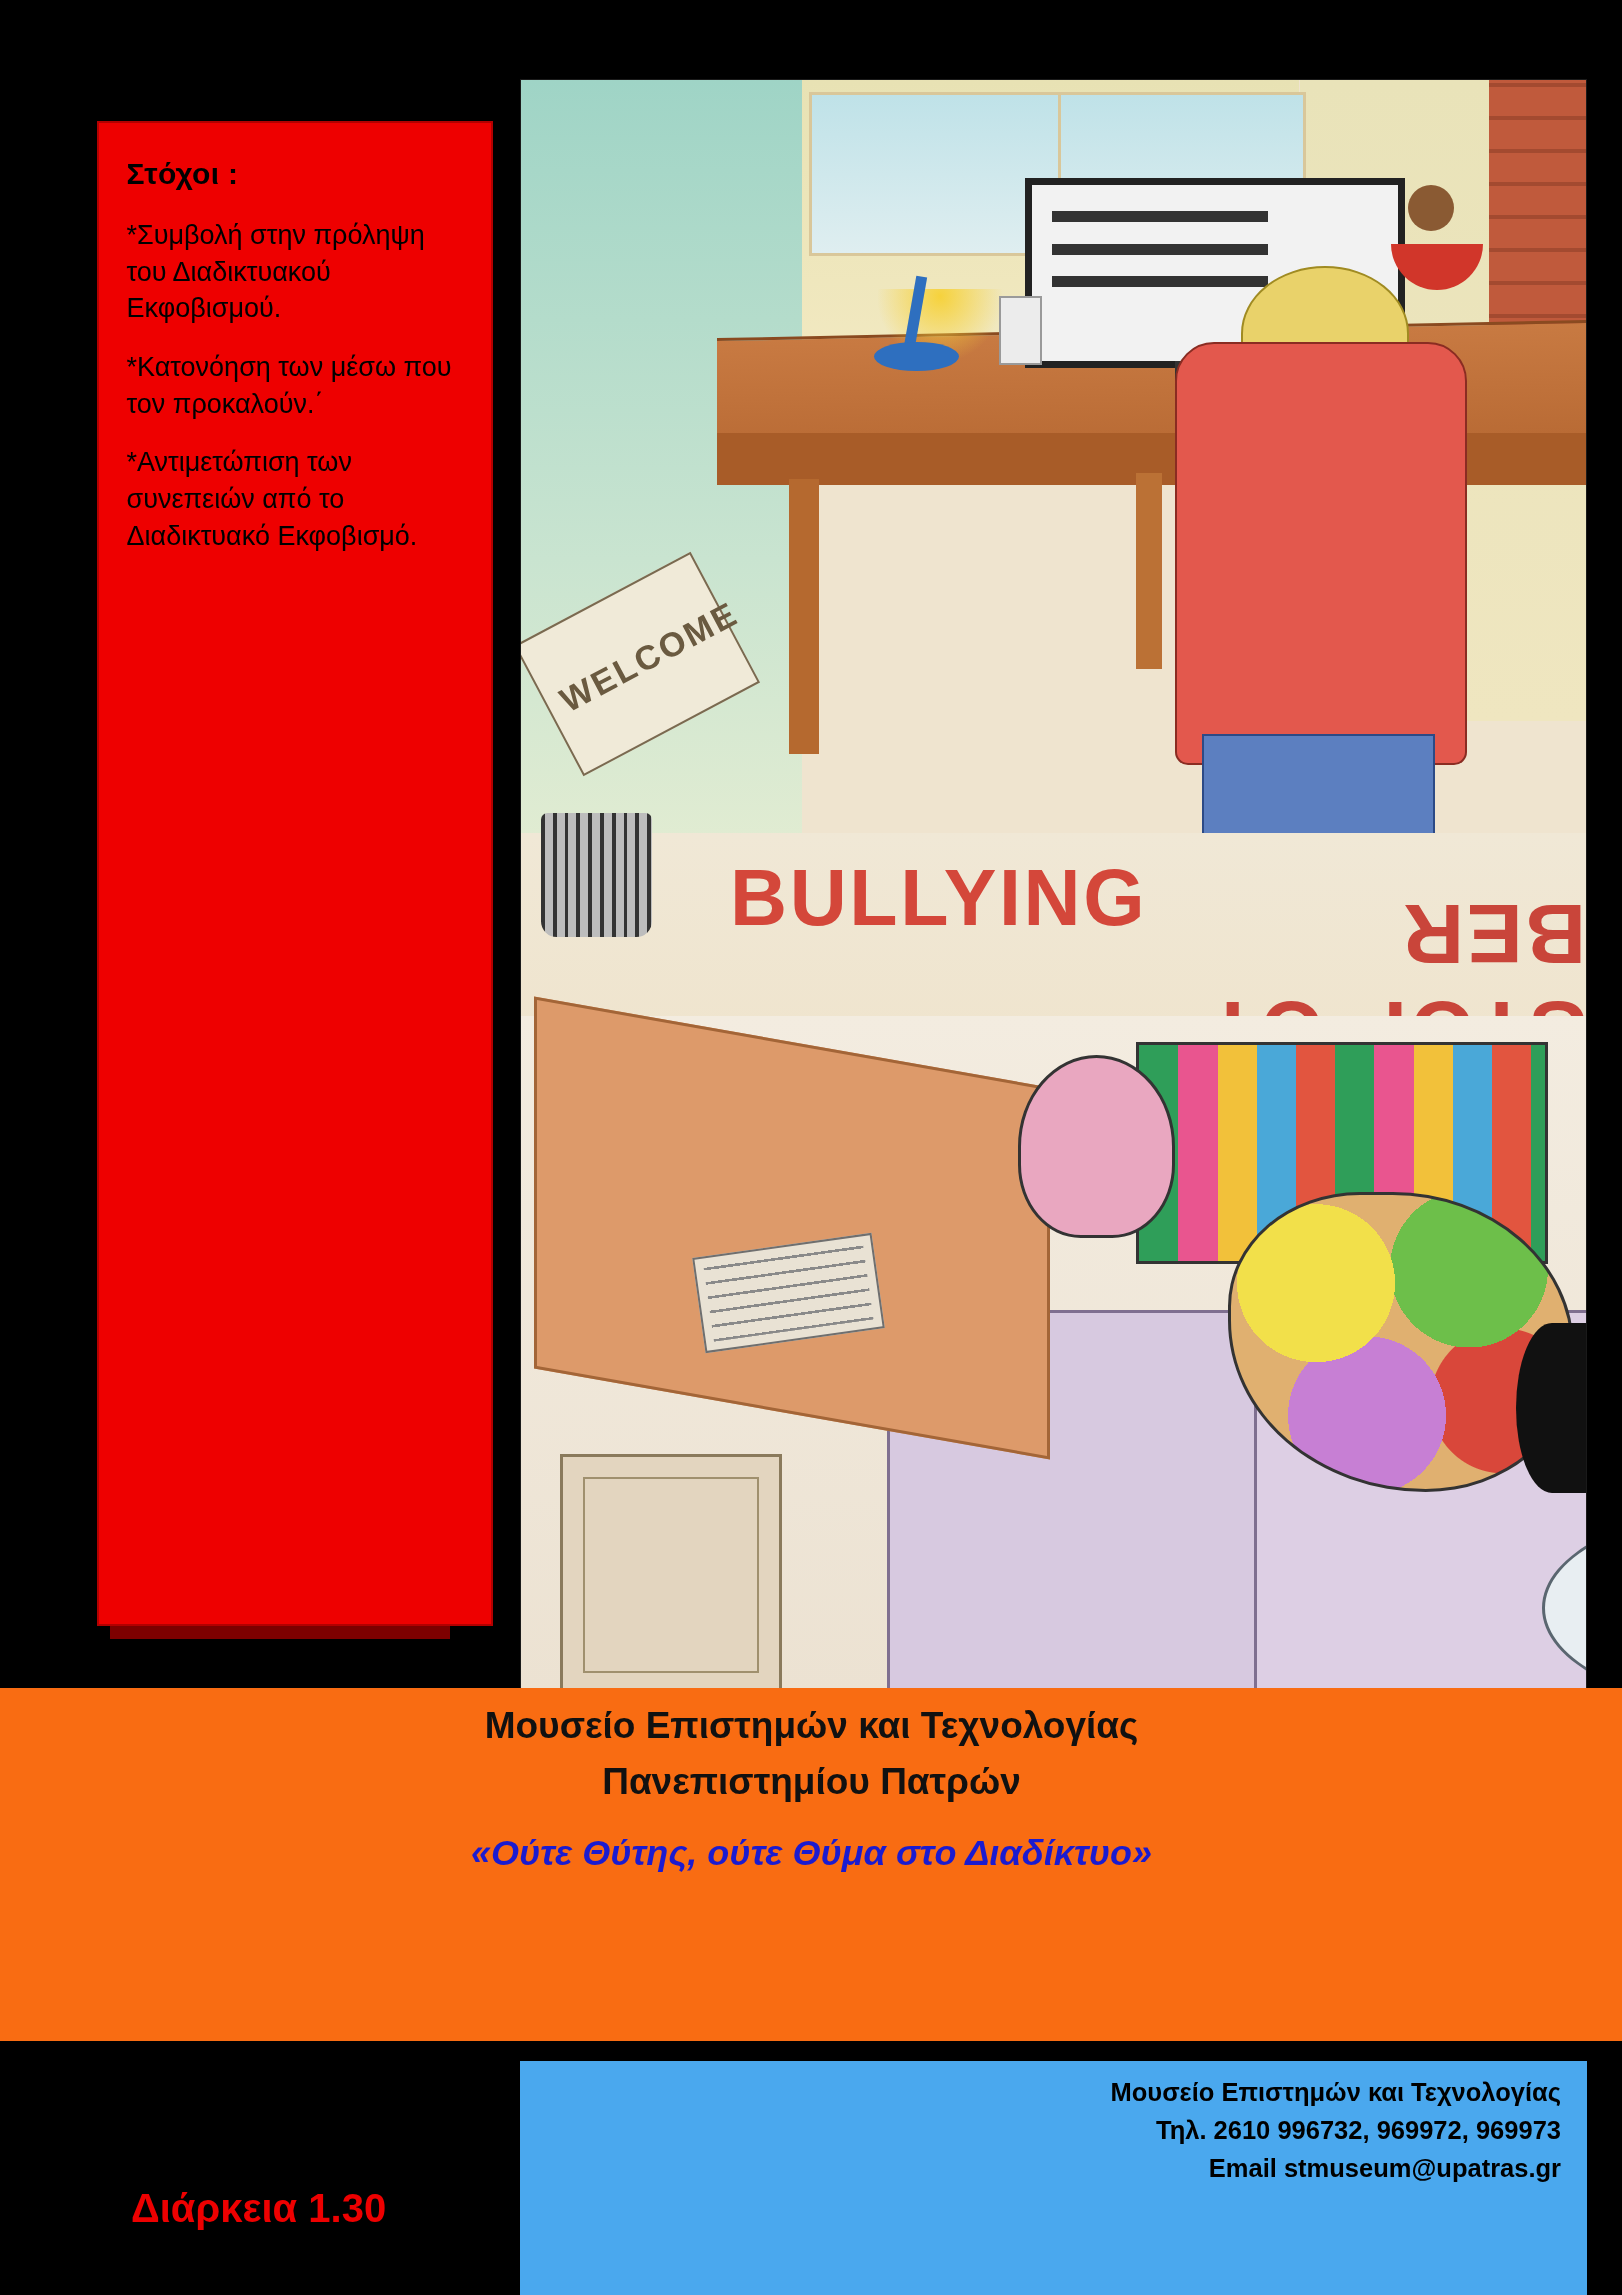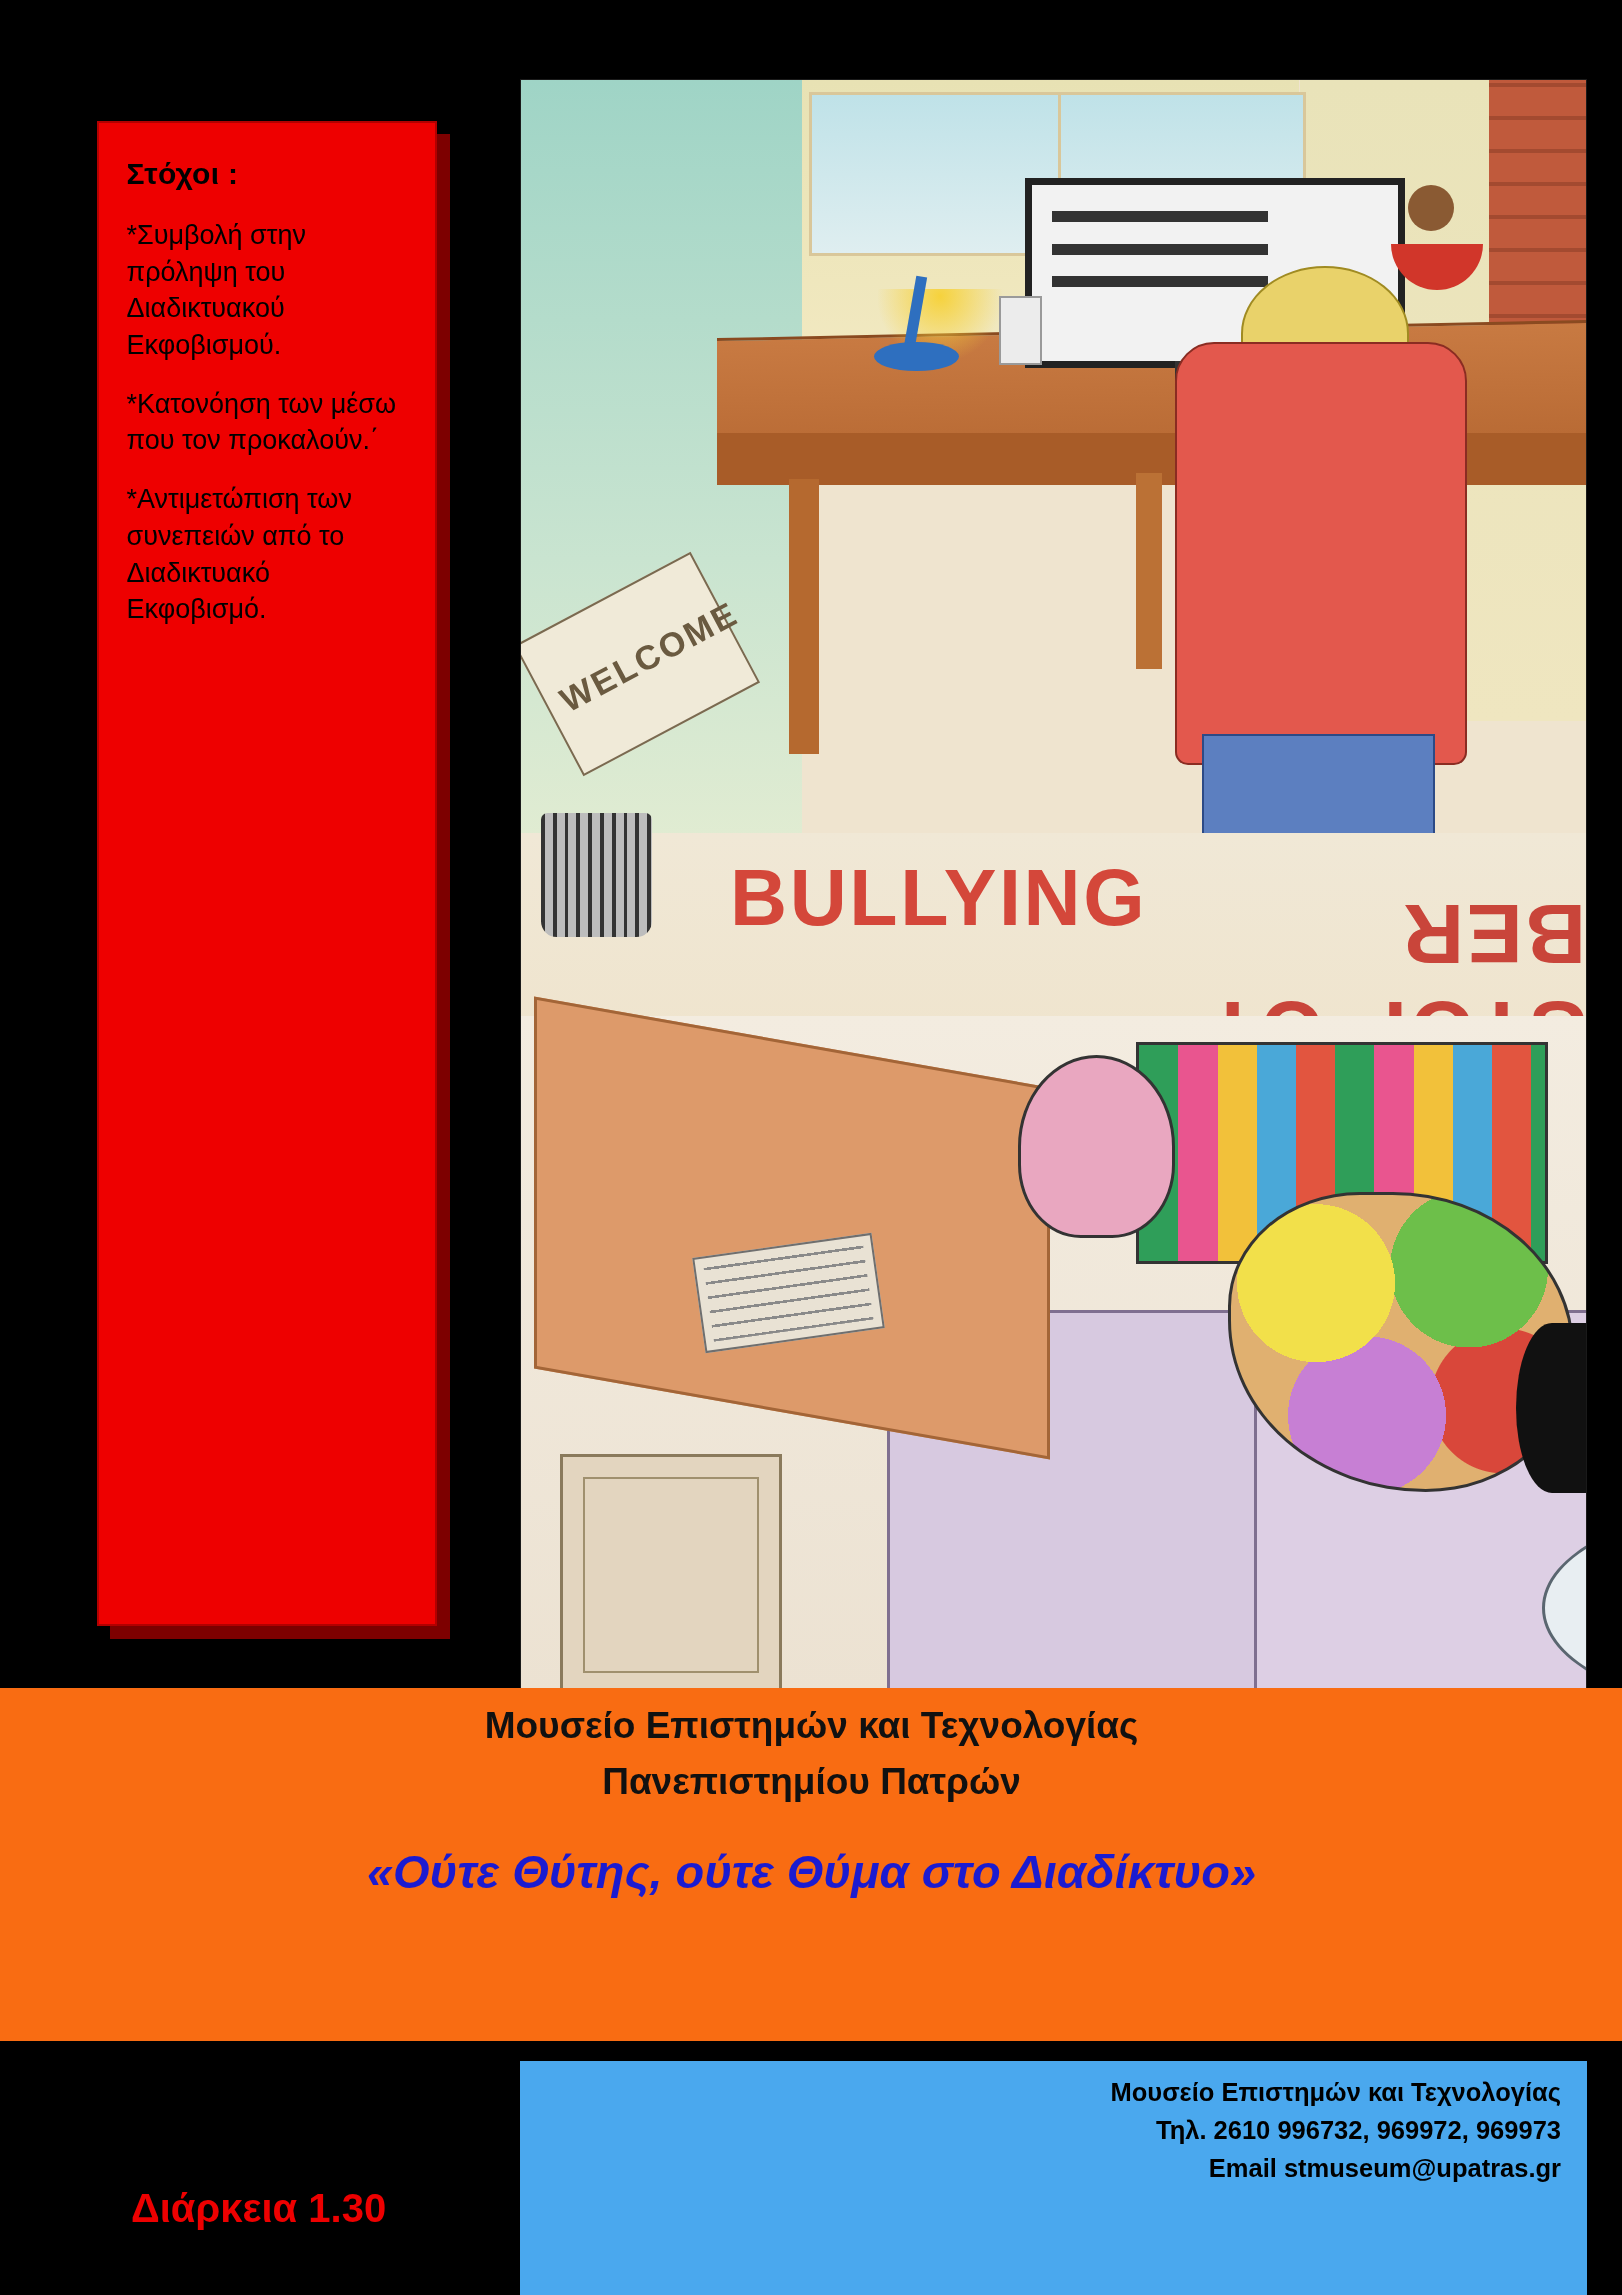--- a/index.html
+++ b/index.html
@@ -28,21 +28,21 @@
     left: 110px;
     top: 134px;
     width: 340px;
     height: 1505px;
     background: #7d0000;
   }
   .goals-box {
     position: absolute;
     left: 97px;
     top: 121px;
-    width: 340px;
+    width: 396px;
     height: 1505px;
     background: #ee0000;
     border: 2px solid #b30000;
     box-sizing: border-box;
     padding: 31px 26px 13px 27.5px;
   }
   .goals-box .title {
     color: #000;
     font-size: 30px;
     font-weight: bold;
@@ -279,22 +279,22 @@
     text-align: center; color: #111; font-weight: bold; font-size: 37px;
     margin: 0;
   }
   .orange-band .line1 { padding-top: 17px; }
   .orange-band .line2 { padding-top: 14.4px; }
   .orange-band .line3 {
     text-align: center; color: #111; font-size: 27.5px; font-weight: bold;
     padding-top: 22px; margin: 0;
   }
   .orange-band .line4 {
-    text-align: center; color: #1b1bd0; font-size: 47px; font-weight: bold;
-    padding-top: 29px; margin: 12px; font-style: italic;
+    text-align: center; color: #1b1bd0; font-size: 36px; font-weight: bold;
+    padding-top: 29px; margin: 0; font-style: italic;
   }
 
   
   .bottom-black {
     position: absolute; left: 0; top: 2042px; width: 1623px; height: 254px;
     background: #000;
   }
   .duration {
     position: absolute; left: 131px; top: 2186px;
     color: #ee0000; font-size: 40px; font-weight: bold;

